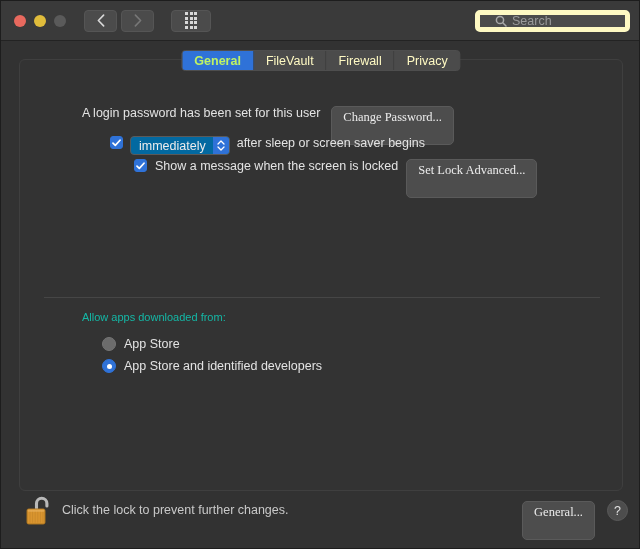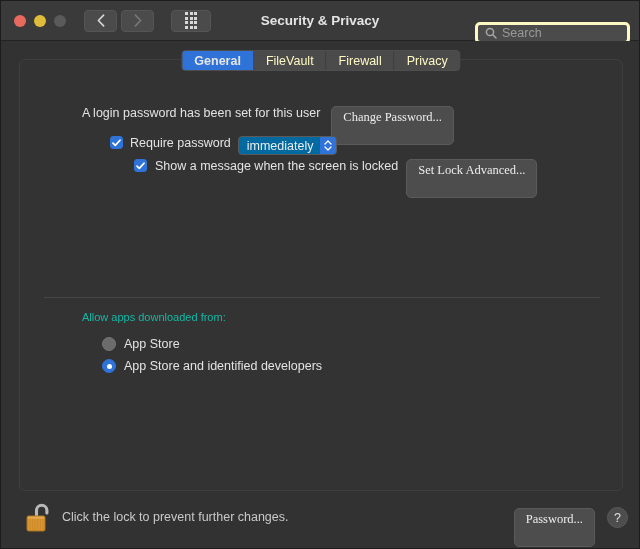--- a/index.html
+++ b/index.html
@@ -96,27 +96,26 @@
     pointer-events: none;
   }
 
   .search-field {
     position: absolute;
     right: 9px;
     top: 9px;
     width: 155px;
     height: 22px;
     background: #4b4b4b;
-    border: 3px solid #fef9c3;
+    border: 5px solid #fef9c3;
     border-radius: 5px;
     display: flex;
     align-items: center;
-    padding: 0 7px;
+    padding: 0 15px;
     gap: 5px;
-    margin-top: 12px;
   }
   .search-field svg { flex: 0 0 auto; display:block; }
   .search-placeholder {
     font-size: 12.5px;
     color: #999;
   }
 
   
   .content-area {
     position: relative;
@@ -155,21 +154,21 @@
     padding: 0 12px;
     font-size: 12.5px;
     color: #fef9c3;
     background: #4b4b4b;
     border-right: 1px solid #3b3b3b;
     height: 100%;
   }
   .tab:last-child { border-right: none; }
   .tab.active {
     background: #2f72d8;
-    color: #e5e5e5;
+    color: #bef264;
     font-weight: bold;
   }
 
   
   .row {
     position: absolute;
     display: flex;
   }
 
   .lbl {
@@ -286,21 +285,21 @@
     width: 5px; height: 5px;
     border-radius: 50%;
     background: #ffffff;
     display: block;
   }
 
   
   .bottom-bar {
     position: absolute;
     left: 0; right: 0;
-    bottom: 0;
+    bottom: 7px;
     height: 58px;
     display: flex;
     align-items: center;
   }
 
   .lock-button {
     position: absolute;
     left: 21px;
     top: 8px;
     width: 34px;
@@ -372,21 +371,20 @@
           <i></i>
             <i></i>
             <i></i>
           <i></i>
             <i></i>
             <i></i>
         </span>
       </div>
     </div>
 
-    <div class="window-title">Security &amp; Privacy</div>
 
     <div class="search-field">
       <svg width="12" height="12" viewBox="0 0 12 12">
         <circle cx="5" cy="5" r="3.6" fill="none" stroke="#a8a8a8" stroke-width="1.5"></circle>
         <path d="M7.8 7.8 L11 11" stroke="#a8a8a8" stroke-width="1.5" stroke-linecap="round"></path>
       </svg>
       <span class="search-placeholder">Search</span>
     </div>
   </div>
 
@@ -405,32 +403,32 @@
         <span class="lbl">A login password has been set for this user</span>
         <button class="pbtn">Change Password...</button>
       </div>
 
       <div class="row row-require">
         <span class="cb">
           <svg width="9" height="8" viewBox="0 0 9 8">
             <path d="M1 4.2 L3.3 6.4 L8 1.2" fill="none" stroke="#ffffff" stroke-width="1.7" stroke-linecap="round" stroke-linejoin="round"></path>
           </svg>
         </span>
-        <span class="lbl">Require password</span>
         <span class="popup">
           <span class="popup-value">immediately</span>
           <span class="popup-arrows">
             <svg width="8" height="5" viewBox="0 0 8 5">
                 <path d="M1 4 L4 1 L7 4" fill="none" stroke="#ffffff" stroke-width="1.3" stroke-linecap="round" stroke-linejoin="round"></path>
               </svg>
             <svg width="8" height="5" viewBox="0 0 8 5">
                 <path d="M1 1 L4 4 L7 1" fill="none" stroke="#ffffff" stroke-width="1.3" stroke-linecap="round" stroke-linejoin="round"></path>
               </svg>
           </span>
         </span>
+        <span class="lbl">after sleep or screen saver begins</span>
       </div>
 
       <div class="row row-lockmsg">
         <span class="cb">
           <svg width="9" height="8" viewBox="0 0 9 8">
             <path d="M1 4.2 L3.3 6.4 L8 1.2" fill="none" stroke="#ffffff" stroke-width="1.7" stroke-linecap="round" stroke-linejoin="round"></path>
           </svg>
         </span>
         <span class="lbl">Show a message when the screen is locked</span>
         <button class="pbtn">Set Lock Advanced...</button>
@@ -472,19 +470,19 @@
             <line x1="18.4" y1="18.3" x2="18.4" y2="30.7"></line>
             <line x1="21" y1="18.3" x2="21" y2="30.7"></line>
           </g>
 
           <rect x="5.6" y="17.6" width="16.8" height="2.2" rx="1" fill="#e8b05c" opacity="0.7"></rect>
         </svg>
       </div>
 
       <div class="lock-note">Click the lock to prevent further changes.</div>
 
-      <button class="pbtn advanced-btn">Password...</button>
+      <button class="pbtn advanced-btn">General...</button>
 
       <div class="help-btn">?</div>
     </div>
 
   </div>
 </div>
 
 </body></html>

